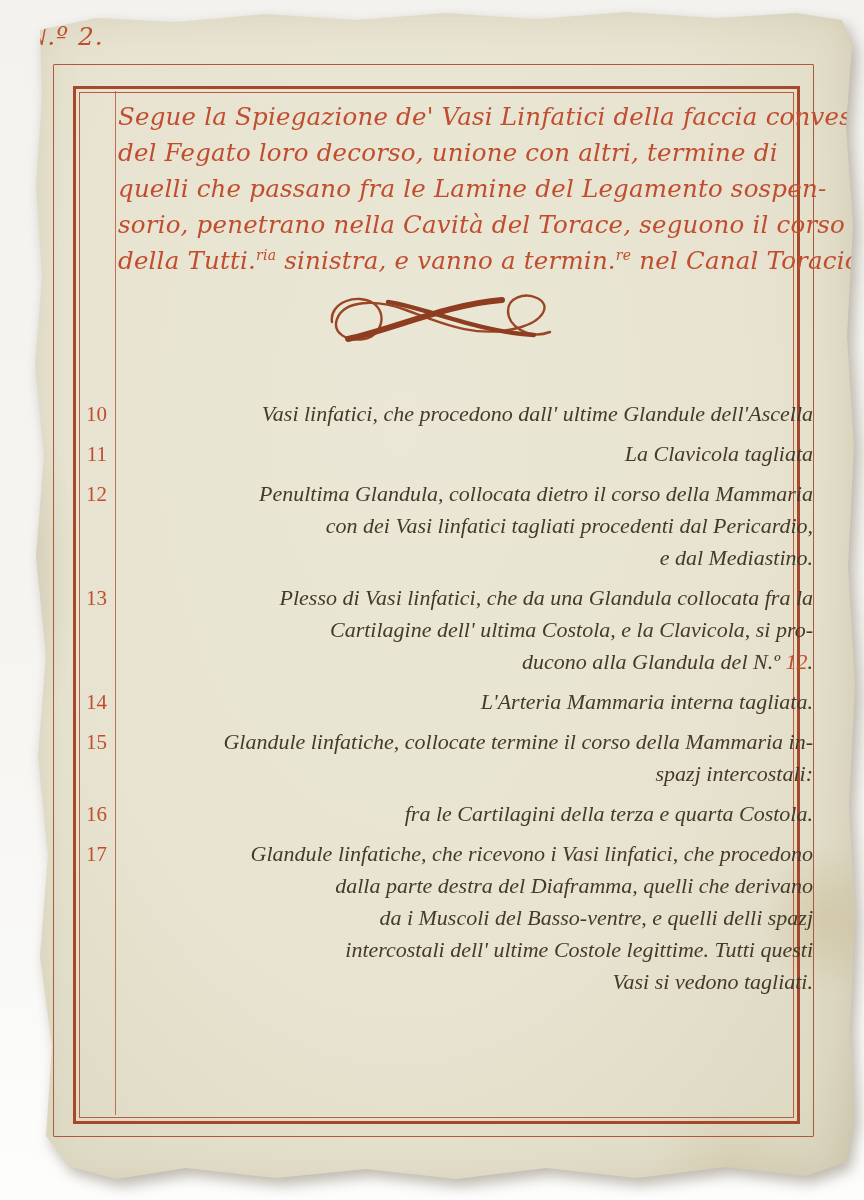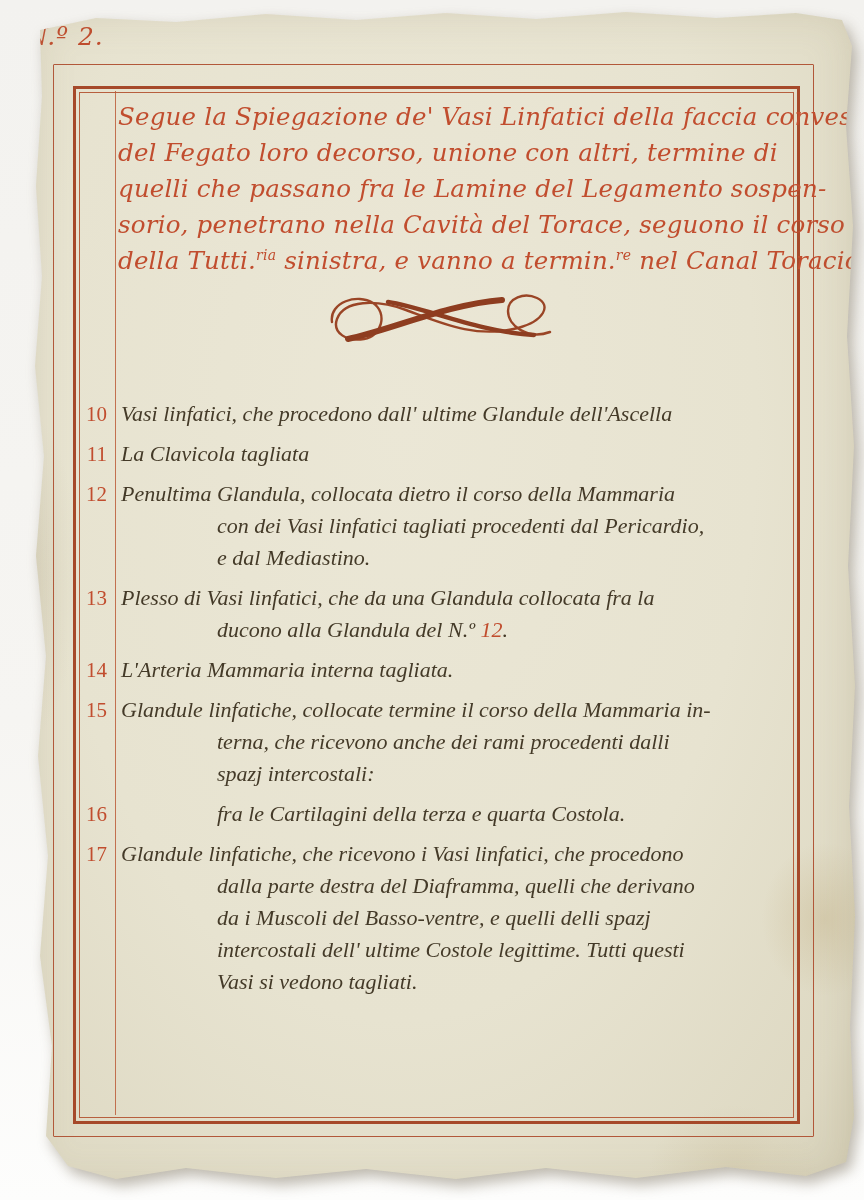--- a/index.html
+++ b/index.html
@@ -50,21 +50,21 @@
     white-space:nowrap;
   }
   .heading sup{font-size:14px;line-height:0;}
   .flourish{position:absolute;left:300px;top:284px;}
   .list{position:absolute;left:47px;top:392px;width:740px;color:#443a28;
     font-style:italic;font-size:22px;line-height:32px;font-family:Liberation Serif, serif;}
   .row{display:flex;margin-bottom:8px;}
   .num{flex:0 0 42px;text-align:right;padding-right:8px;box-sizing:border-box;
     color:#c14d2e;font-style:normal;font-size:21px;line-height:32px;}
   .txt{flex:1;padding-left:6px;white-space:nowrap;}
-  .b-line{white-space:nowrap;}
+  .b-line{white-space:nowrap;text-align:right;}
   .b-line.indent{margin-left:96px;}
   .red{color:#c14d2e;}
 </style>
 </head>
 <body>
 
 <div class="paper-wrap">
   <div class="paper">
 
     <div class="pageno">N.º 2.</div>
@@ -110,36 +110,36 @@
             <div class="b-line"><span>Penultima Glandula, collocata dietro il corso della Mammaria</span></div>
             <div class="b-line indent"><span>con dei Vasi linfatici tagliati procedenti dal Pericardio,</span></div>
             <div class="b-line indent"><span>e dal Mediastino.</span></div>
           </div>
   </div>
 
   <div class="row">
     <div class="num">13</div>
     <div class="txt">
             <div class="b-line"><span>Plesso di Vasi linfatici, che da una Glandula collocata fra la</span></div>
+            <div class="b-line indent"><span>Cartilagine dell' ultima Costola, e la Clavicola, si pro-</span></div>
             <div class="b-line indent"><span>ducono alla Glandula del N.º </span><span class="red">12</span><span>.</span></div>
           </div>
   </div>
 
   <div class="row">
     <div class="num">14</div>
     <div class="txt">
             <div class="b-line"><span>L'Arteria Mammaria interna tagliata.</span></div>
           </div>
   </div>
 
   <div class="row">
     <div class="num">15</div>
     <div class="txt">
             <div class="b-line"><span>Glandule linfatiche, collocate termine il corso della Mammaria in-</span></div>
-            <div class="b-line indent"><span>terna, che ricevono anche dei rami procedenti dalli</span></div>
             <div class="b-line indent"><span>spazj intercostali:</span></div>
           </div>
   </div>
 
   <div class="row">
     <div class="num">16</div>
     <div class="txt">
             <div class="b-line indent"><span>fra le Cartilagini della terza e quarta Costola.</span></div>
           </div>
   </div>

